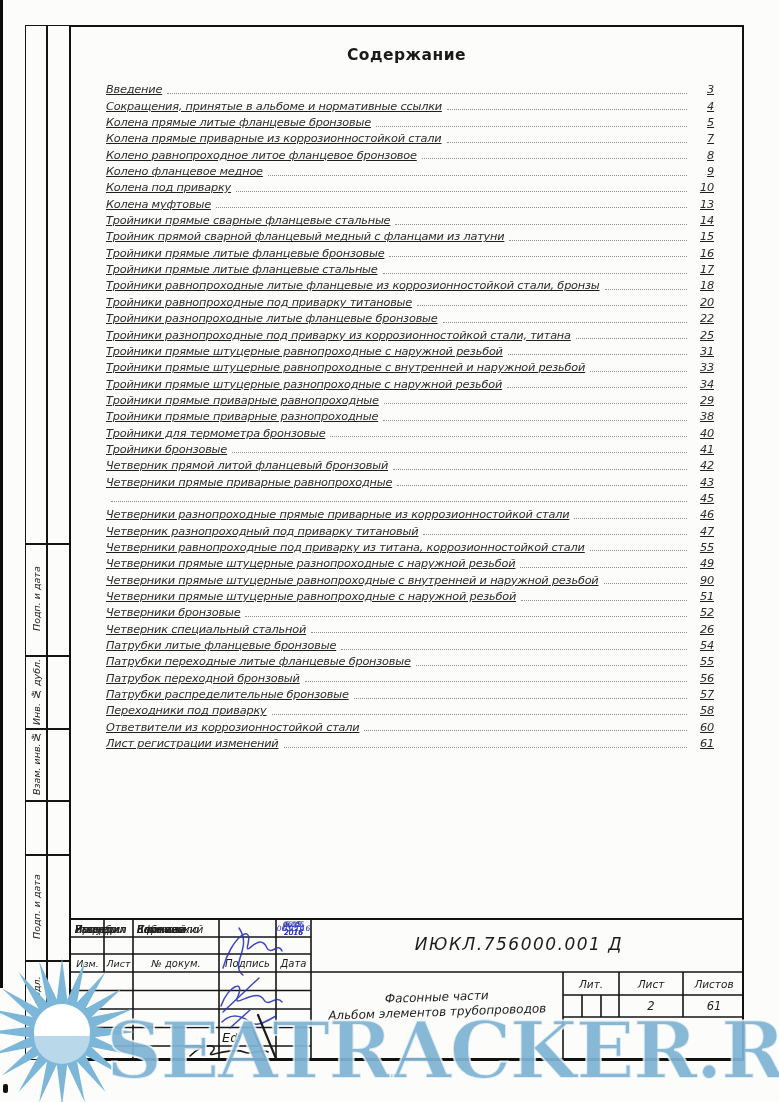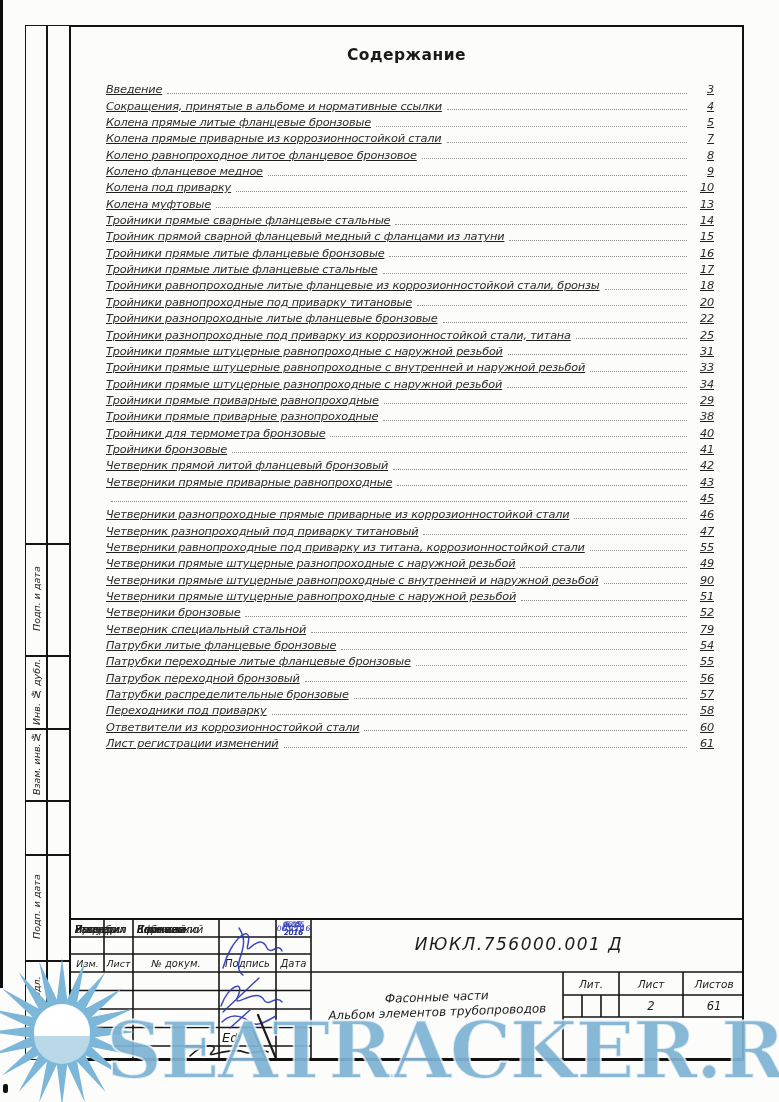--- a/index.html
+++ b/index.html
@@ -237,21 +237,21 @@
         <span class="toc-page">51</span>
       </div>
       <div class="toc-row">
         <span class="toc-label">Четверники бронзовые</span>
         <span class="leader"></span>
         <span class="toc-page">52</span>
       </div>
       <div class="toc-row">
         <span class="toc-label">Четверник специальный стальной</span>
         <span class="leader"></span>
-        <span class="toc-page">79</span>
+        <span class="toc-page">26</span>
       </div>
       <div class="toc-row">
         <span class="toc-label">Патрубки литые фланцевые бронзовые</span>
         <span class="leader"></span>
         <span class="toc-page">54</span>
       </div>
       <div class="toc-row">
         <span class="toc-label">Патрубки переходные литые фланцевые бронзовые</span>
         <span class="leader"></span>
         <span class="toc-page">55</span>

